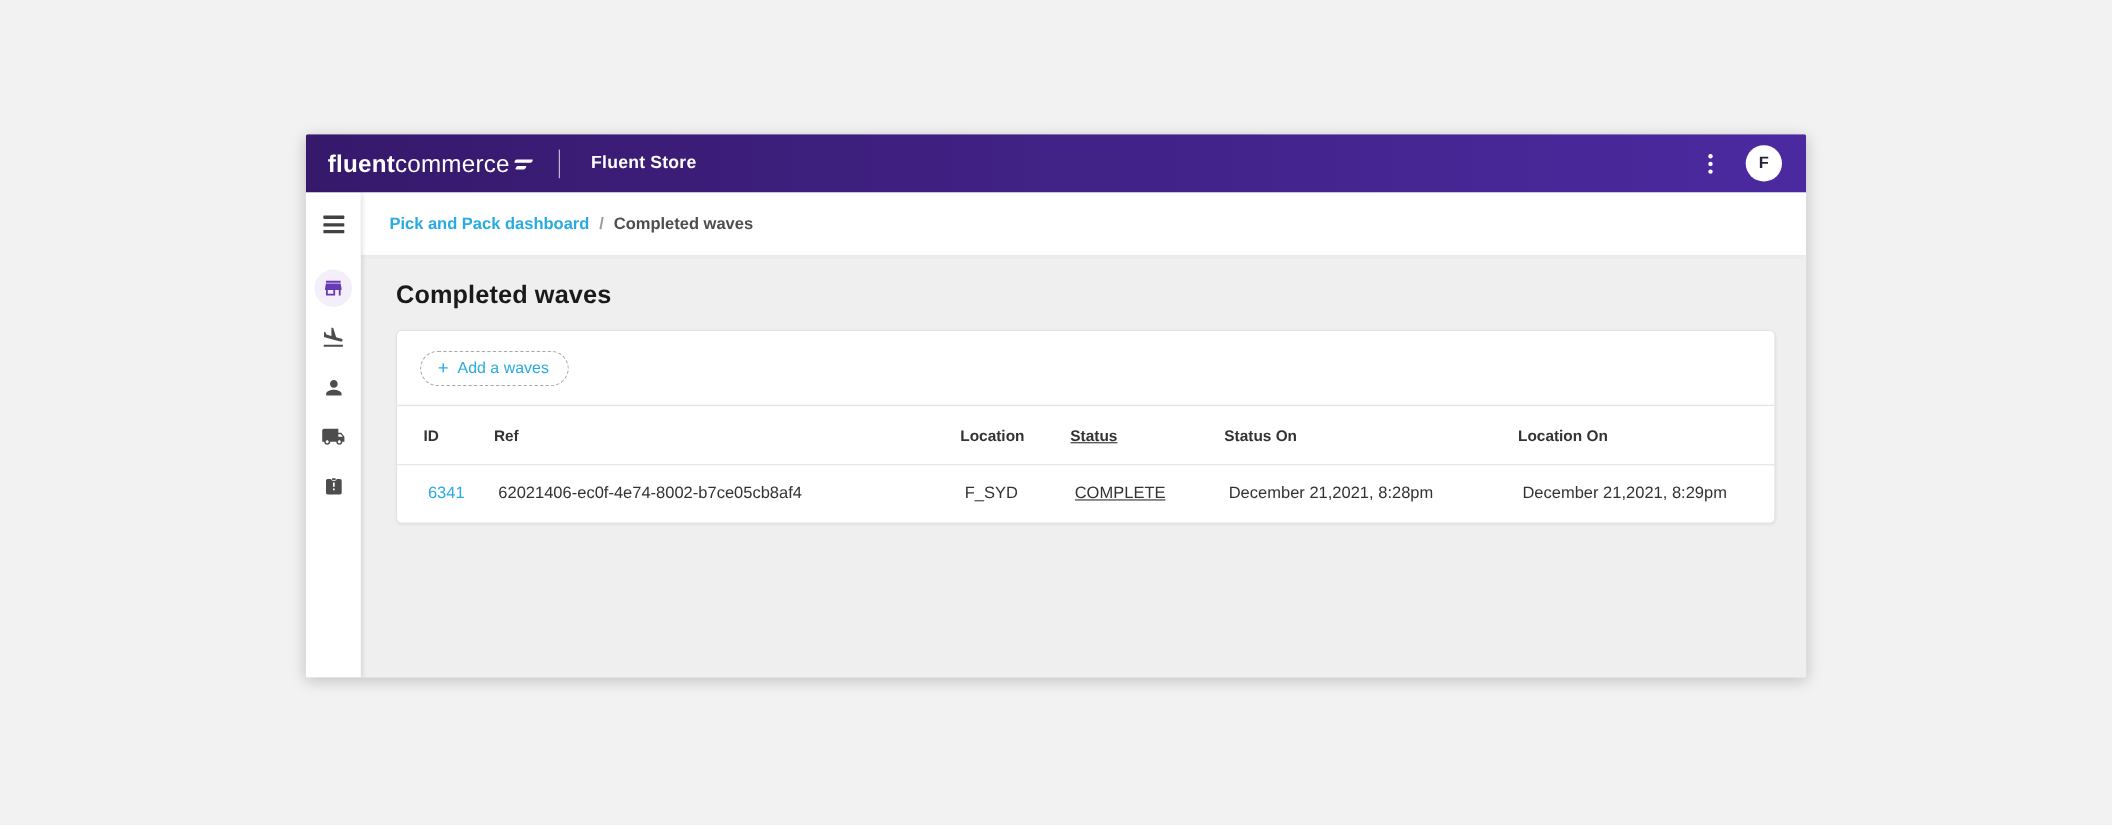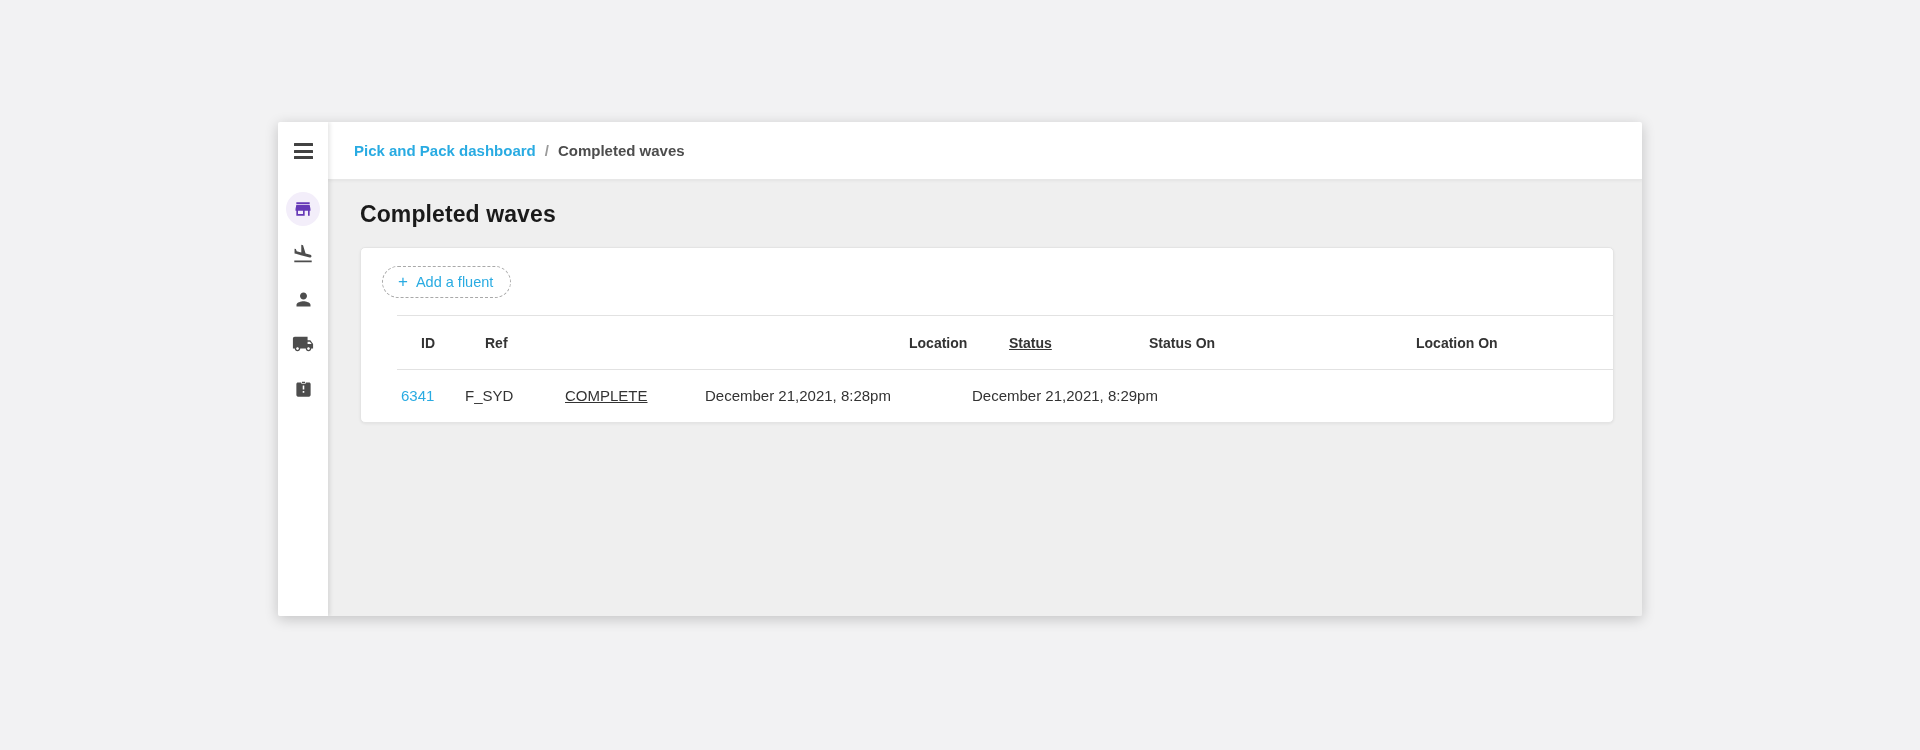--- a/index.html
+++ b/index.html
@@ -91,37 +91,55 @@
     background:transparent; color:var(--accent);
     font-family:inherit; font-size:14.5px; font-weight:400;
     padding:6px 17px 7px 15px; cursor:pointer;
   }
   .filter-btn .plus { font-size:17px; line-height:1; font-weight:400; }
   .thead, .trow { display:flex; align-items:center; }
   .thead {
     border-top:1px solid #e2e2e2; border-bottom:1px solid #e2e2e2;
     font-size:14px; font-weight:700; color:#333;
     padding:19px 0 18px 0;
-    margin-left:36px;
-  }
-  .trow { font-size:15px; color:#333; padding:17px 0 18px 16px; }
+  }
+  .trow { font-size:15px; color:#333; padding:17px 0 18px 4px; }
   .cell { padding-right:10px; overflow:hidden; white-space:nowrap; }
   .c-id       { width:88px;  padding-left:24px; }
   .c-ref      { width:424px; }
   .c-location { width:100px; }
   .c-status   { width:140px;text-decoration:underline; }
   .c-created  { width:267px; }
   .c-updated  { flex:1; }
   .id-link { color:var(--accent); text-decoration:none; cursor:pointer; }
 </style>
 </head>
 <body>
 
 <div class="window">
 
+  <div class="appbar">
+    <div class="logo">
+      <span class="logo-bold">fluent</span>
+        <span class="logo-reg">commerce</span>
+      <span class="logo-mark">
+          <i class="bar1"></i>
+          <i class="bar2"></i>
+        </span>
+    </div>
+    <div class="appbar-divider"></div>
+    <div class="app-title">Fluent Store</div>
+    <div class="appbar-spacer"></div>
+    <div class="kebab">
+        <i></i>
+        <i></i>
+        <i></i>
+      </div>
+    <div class="avatar">F</div>
+  </div>
 
   <div class="body-row">
 
     <div class="sidebar">
       <div class="hamburger-zone">
         <div class="hamburger">
             <i></i>
             <i></i>
             <i></i>
           </div>
@@ -174,35 +192,36 @@
         <span class="crumb-current">Completed waves</span>
       </div>
 
       <div class="content">
         <div class="page-title">Completed waves</div>
 
         <div class="card">
           <div class="filter-row">
             <button class="filter-btn">
               <span class="plus">+</span>
-              <span>Add a fluent</span>
+              <span>Add a waves</span>
             </button>
           </div>
 
           <div class="thead">
             <div class="cell c-id">ID</div>
             <div class="cell c-ref">Ref</div>
             <div class="cell c-location">Location</div>
             <div class="cell c-status">Status</div>
             <div class="cell c-created">Status On</div>
             <div class="cell c-updated">Location On</div>
           </div>
 
           <div class="trow">
             <div class="cell c-id"><a class="id-link">6341</a></div>
+            <div class="cell c-ref">62021406-ec0f-4e74-8002-b7ce05cb8af4</div>
             <div class="cell c-location">F_SYD</div>
             <div class="cell c-status">COMPLETE</div>
             <div class="cell c-created">December 21,2021, 8:28pm</div>
             <div class="cell c-updated">December 21,2021, 8:29pm</div>
           </div>
         </div>
       </div>
     </div>
   </div>
 </div>

